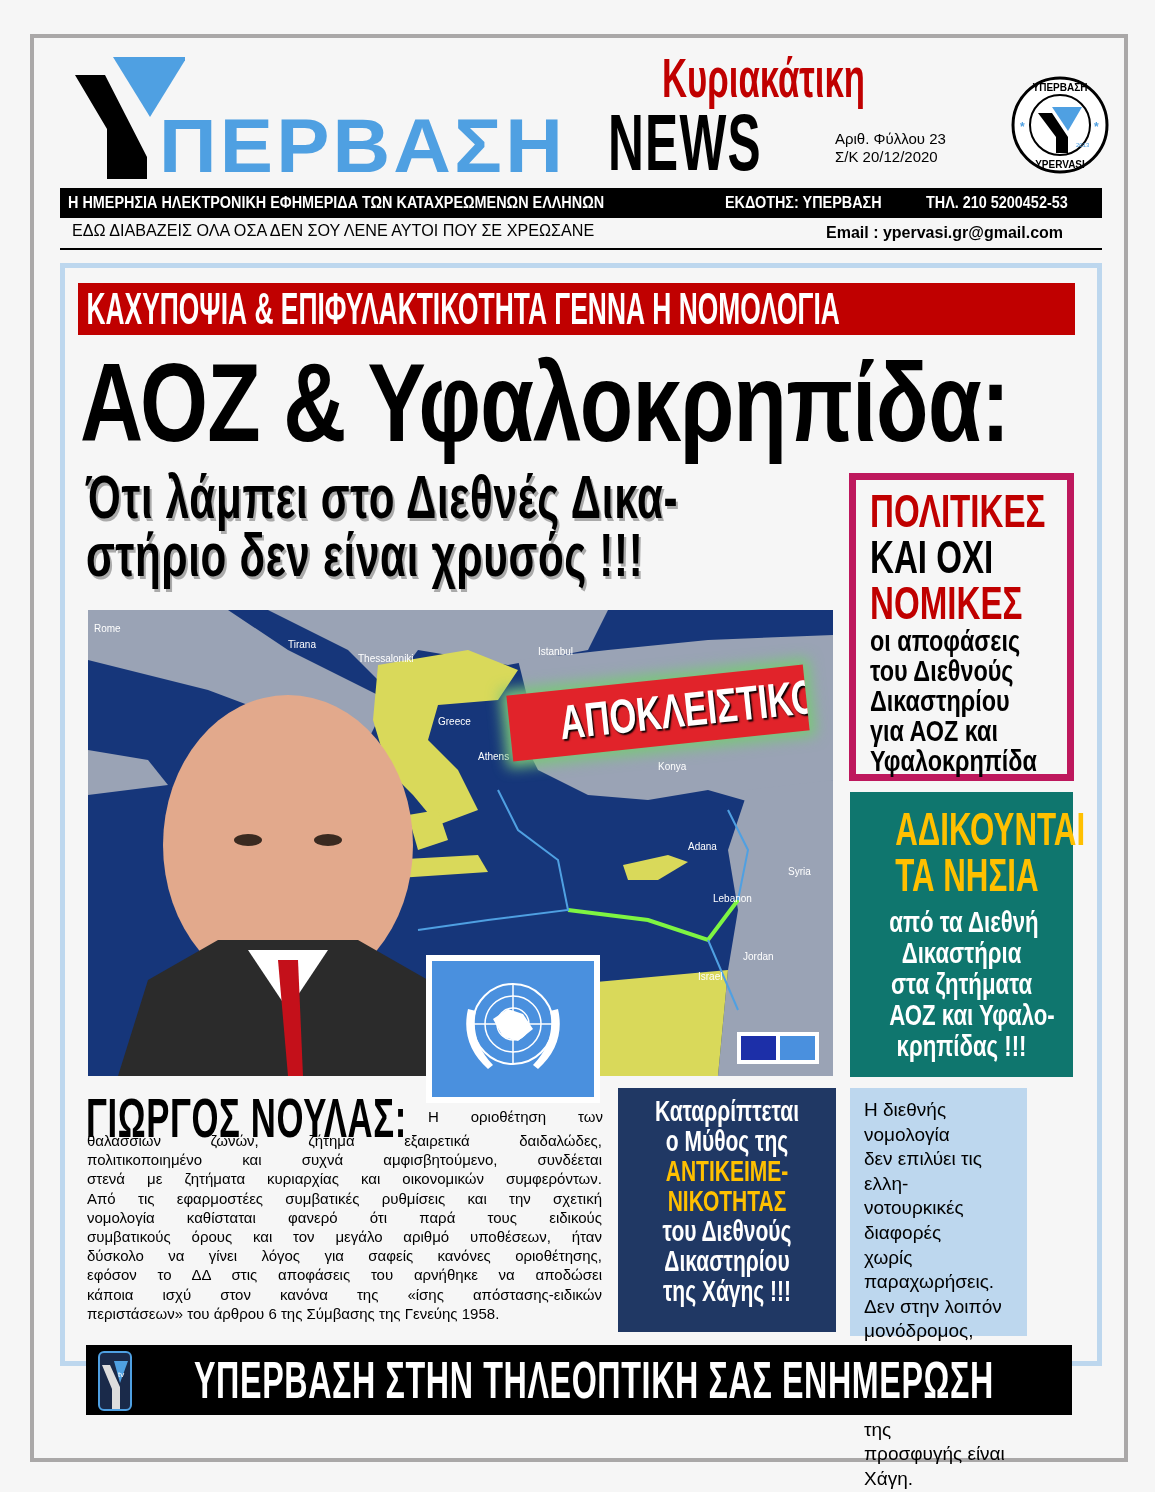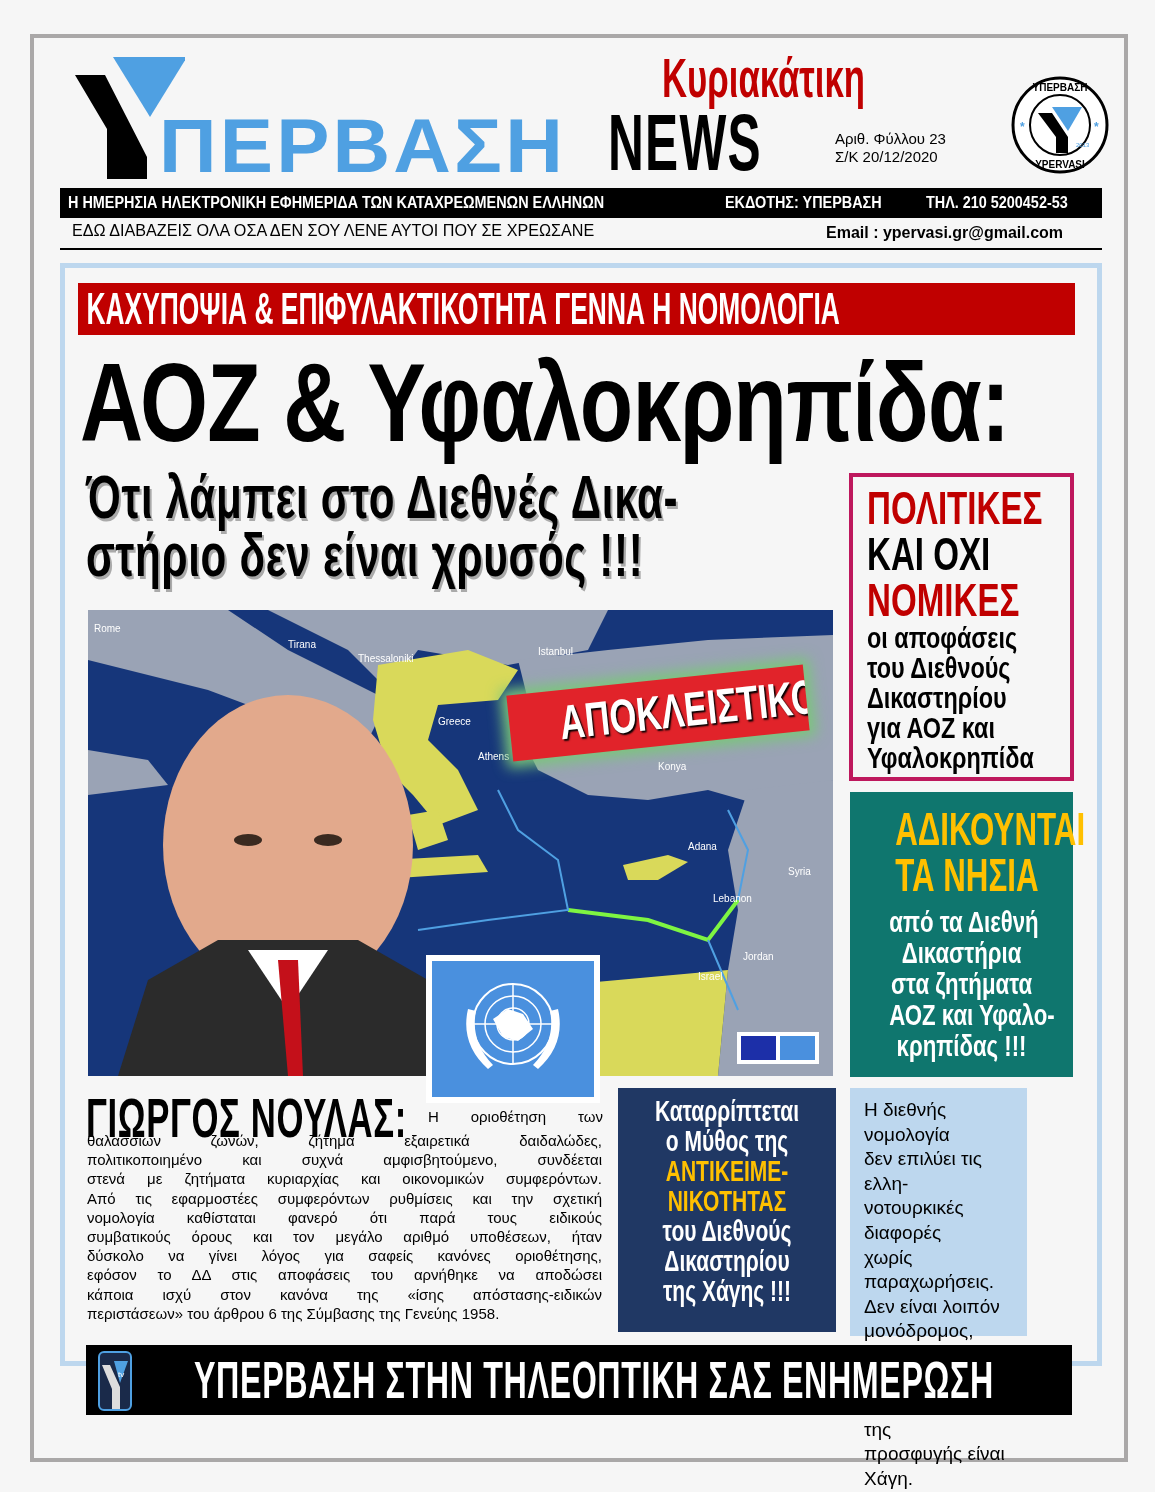--- a/index.html
+++ b/index.html
@@ -35,21 +35,21 @@
   .hero { position: absolute; left: 88px; top: 610px; width: 745px; height: 466px; background: #1e3c78; overflow: hidden; }
   .hero svg { position: absolute; left: 0; top: 0; }
   .exclusive { position: absolute; left: 509px; top: 680px; width: 298px; height: 66px; background: #e1232a; color: #fff; font-weight: 700; font-size: 48px; line-height: 66px; text-align: center; transform: rotate(-6deg); box-shadow: 0 0 14px 6px #7ac77a; text-shadow: 2px 2px 2px #000; white-space: nowrap; overflow: hidden; }
   .exclusive span { display: inline-block; transform: scaleX(0.72); }
   .un-flag { position: absolute; left: 426px; top: 955px; width: 174px; height: 148px; background: #fff; padding: 6px; }
   .un-flag .inner { width: 100%; height: 100%; background: #4a90de; display: flex; align-items: center; justify-content: center; }
   .eu-un { position: absolute; left: 737px; top: 1032px; width: 82px; height: 32px; background: #fff; display: flex; gap: 4px; padding: 4px; }
   .eu-un div { flex: 1; }
 
   
-  .box-politics { position: absolute; left: 849px; top: 473px; width: 225px; height: 308px; border: 4px solid #be185d; background: #f6f6f6; padding: 8px 14px; }
+  .box-politics { position: absolute; left: 849px; top: 473px; width: 225px; height: 308px; border: 7px solid #be185d; background: #f6f6f6; padding: 8px 14px; }
   .box-politics .big { font-weight: 700; font-size: 46px; line-height: 46px; transform: scaleX(0.72); transform-origin: left; white-space: nowrap; }
   .box-politics .small { font-weight: 700; font-size: 30px; line-height: 30px; transform: scaleX(0.78); transform-origin: left; white-space: nowrap; color: #000; }
 
   .box-islands { position: absolute; left: 850px; top: 792px; width: 223px; height: 285px; background: #0f766e; padding: 14px 14px; text-align: center; }
   .box-islands .big { font-weight: 700; font-size: 46px; line-height: 46px; color: #ffc000; white-space: nowrap; transform: scaleX(0.68); }
   .box-islands .small { font-weight: 700; font-size: 30px; line-height: 31px; color: #fff; white-space: nowrap; transform: scaleX(0.74); }
 
   .box-law { position: absolute; left: 850px; top: 1088px; width: 177px; height: 248px; background: #bdd7ee; padding: 10px 14px; font-size: 19px; line-height: 24.6px; color: #000; }
 
   .box-myth { position: absolute; left: 618px; top: 1088px; width: 218px; height: 244px; background: #203864; padding: 8px 4px; text-align: center; }
@@ -199,21 +199,21 @@
   <div class="small">στα ζητήματα</div>
   <div class="small">ΑΟΖ και Υφαλο-</div>
   <div class="small">κρηπίδας !!!</div>
 </div>
 
 <div class="box-law">
   <div>Η διεθνής νομολογία</div>
   <div>δεν επιλύει τις ελλη-</div>
   <div>νοτουρκικές διαφορές</div>
   <div>χωρίς παραχωρήσεις.</div>
-  <div>Δεν είναι λοιπόν</div>
+  <div>Δεν στην λοιπόν</div>
   <div>μονόδρομος,</div>
   <div>ούτε αισιόδοξη για την</div>
   <div>Ελλάδα, η λύση της</div>
   <div>προσφυγής είναι Χάγη.</div>
 </div>
 
 <div class="box-myth">
   <div class="l">Καταρρίπτεται</div>
   <div class="l">ο Μύθος της</div>
   <div class="l y">ΑΝΤΙΚΕΙΜΕ-</div>
@@ -222,21 +222,21 @@
   <div class="l">Δικαστηρίου</div>
   <div class="l">της Χάγης !!!</div>
 </div>
 
 <div class="byline">ΓΙΩΡΓΟΣ  ΝΟΥΛΑΣ:</div>
 <div class="lead-tail">Η οριοθέτηση των</div>
 <div class="article">
   <span class="line">θαλασσίων  ζωνών,  ζήτημα  εξαιρετικά  δαιδαλώδες,</span>
   <span class="line">πολιτικοποιημένο και συχνά αμφισβητούμενο, συνδέεται</span>
   <span class="line">στενά με ζητήματα κυριαρχίας και οικονομικών συμφερόντων.</span>
-  <span class="line">Από τις εφαρμοστέες συμφερόντων ρυθμίσεις και την σχετική</span>
+  <span class="line">Από τις εφαρμοστέες συμβατικές ρυθμίσεις και την σχετική</span>
   <span class="line">νομολογία καθίσταται φανερό ότι παρά τους ειδικούς</span>
   <span class="line">συμβατικούς όρους και τον μεγάλο αριθμό υποθέσεων, ήταν</span>
   <span class="line">δύσκολο να γίνει λόγος για σαφείς κανόνες οριοθέτησης,</span>
   <span class="line">εφόσον το ΔΔ στις αποφάσεις του αρνήθηκε να αποδώσει</span>
   <span class="line">κάποια ισχύ στον κανόνα της «ίσης απόστασης-ειδικών</span>
   <span class="line last">περιστάσεων» του άρθρου 6 της Σύμβασης της Γενεύης 1958.</span>
 </div>
 
 <div class="tv-bar">
   <svg class="tv-logo" viewBox="0 0 34 60">

